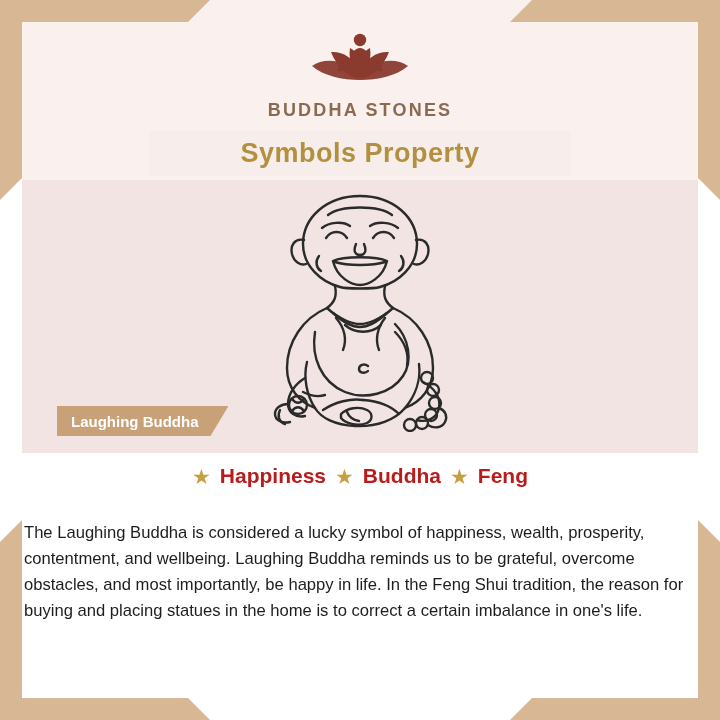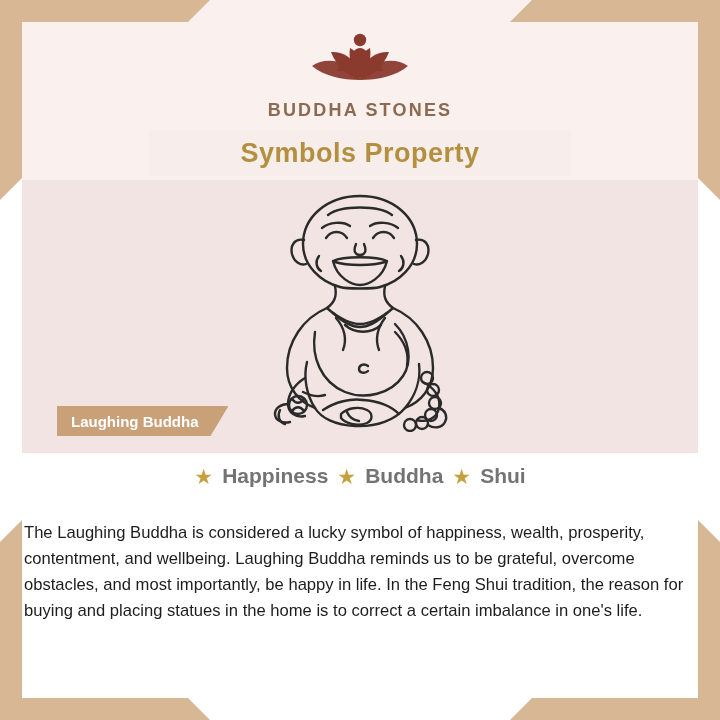--- a/index.html
+++ b/index.html
@@ -166,21 +166,21 @@
     gap: 9px;
   }
   .kw-star {
     color: #c6a03f;
     font-size: 21px;
     line-height: 1;
   }
   .kw-word {
     font-size: 21px;
     font-weight: 700;
-    color: #737373;
+    color: #b91c1c;
     font-family: "Liberation Sans", sans-serif;
   }
 
   
   .body-copy {
     position: absolute;
     top: 503px;
     left: 24px;
     width: 672px;
     font-size: 16.6px;
@@ -319,18 +319,18 @@
   <div class="label-tag">
     <span class="label-tag-text">Laughing Buddha</span>
   </div>
 
   <div class="keywords">
     <span class="kw-star">★</span>
     <span class="kw-word">Happiness</span>
     <span class="kw-star">★</span>
     <span class="kw-word">Buddha</span>
     <span class="kw-star">★</span>
-    <span class="kw-word">Shui</span>
+    <span class="kw-word">Feng</span>
   </div>
 
   <p class="body-copy">The Laughing Buddha is considered a lucky symbol of happiness, wealth, prosperity, contentment, and wellbeing. Laughing Buddha reminds us to be grateful, overcome obstacles, and most importantly, be happy in life. In the Feng Shui tradition, the reason for buying and placing statues in the home is to correct a certain imbalance in one's life.</p>
 
 </div>
 
 </body></html>

